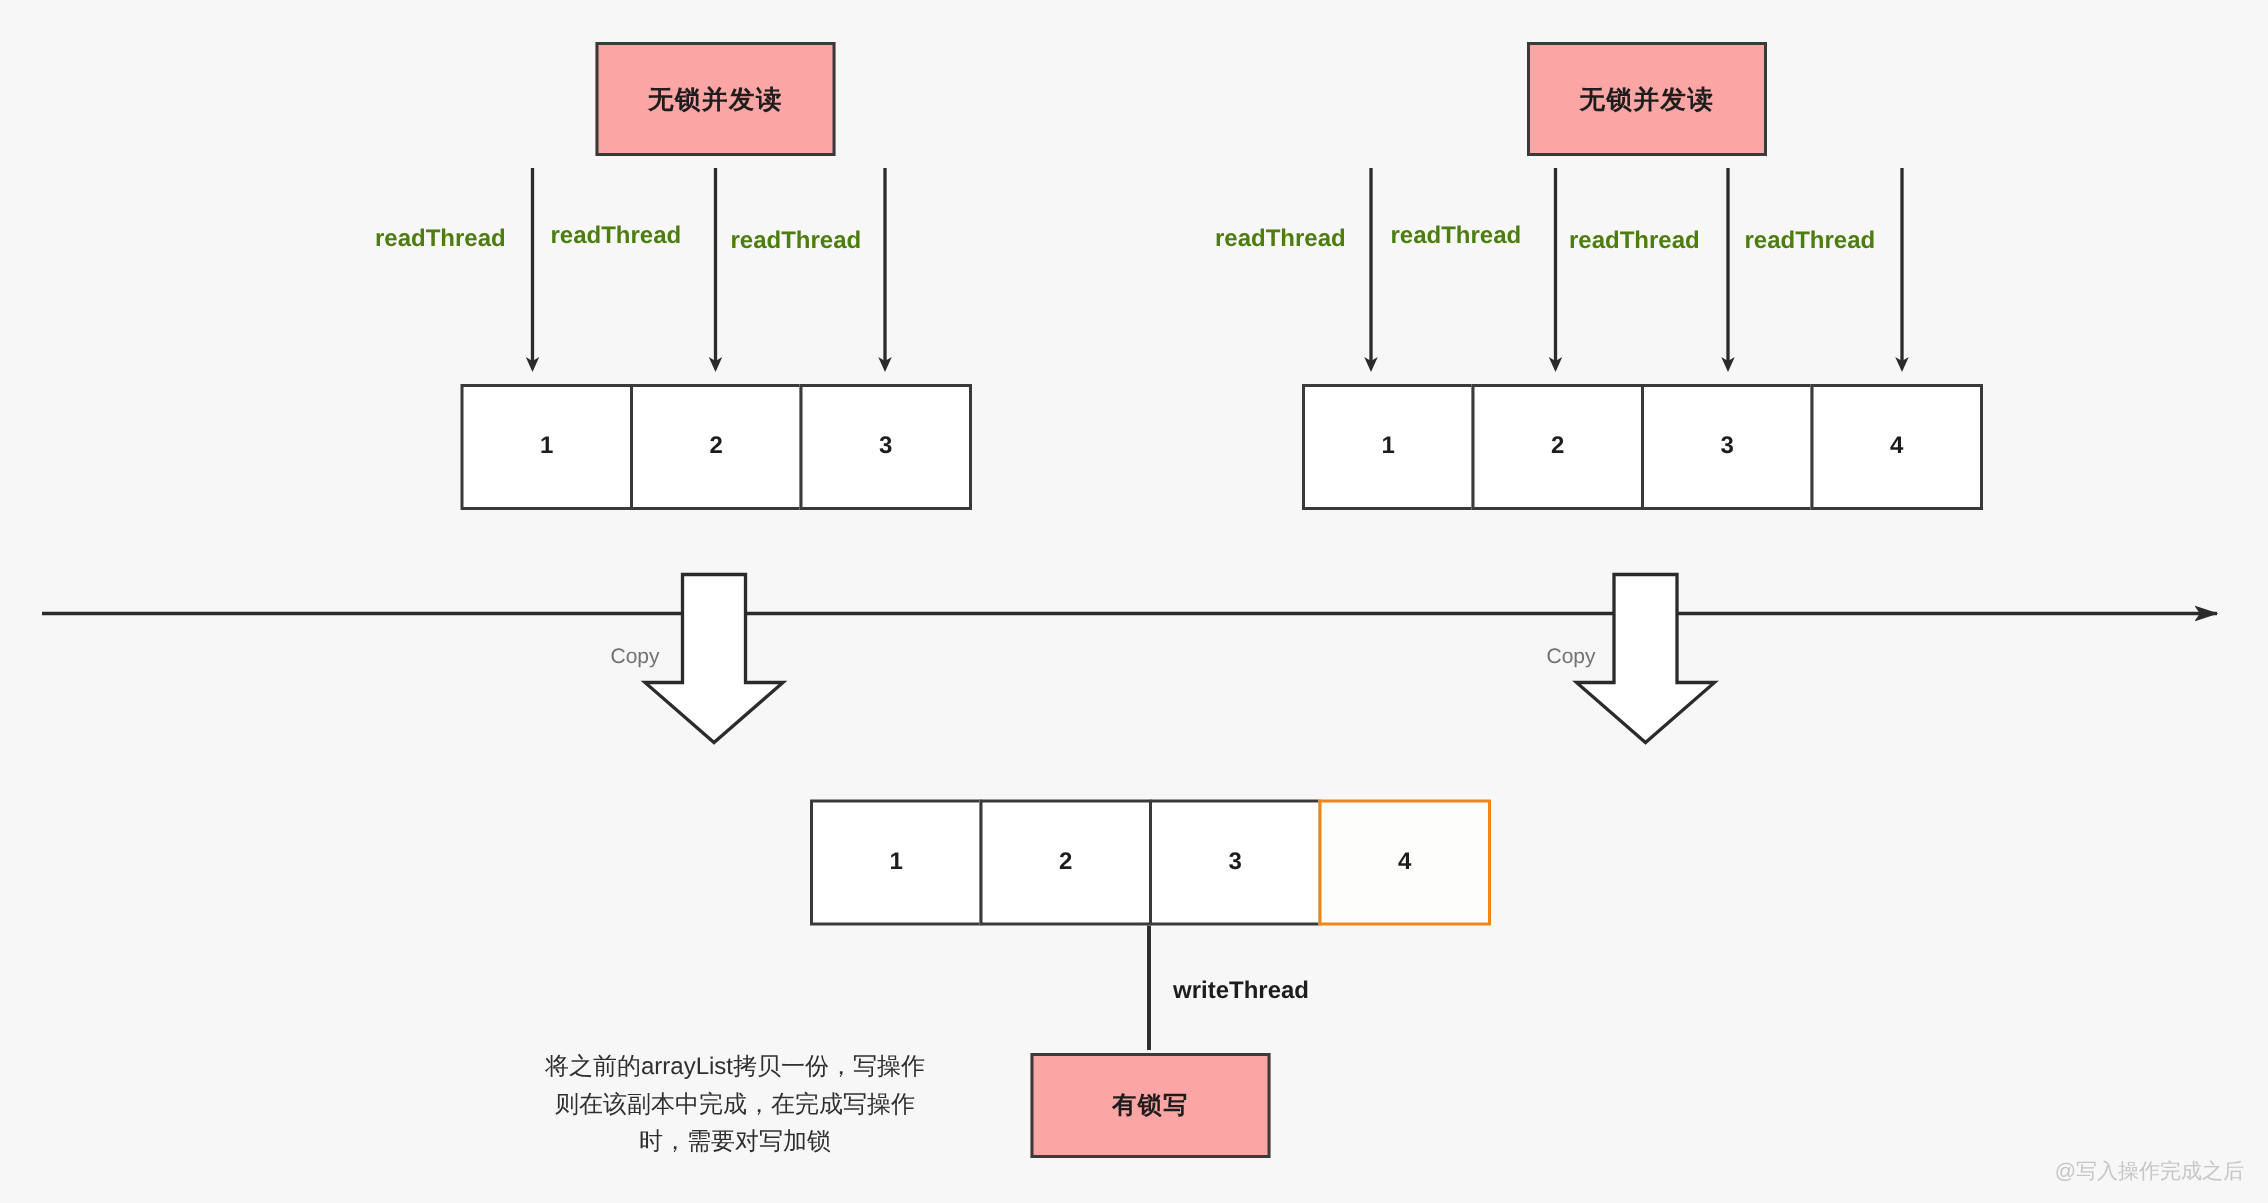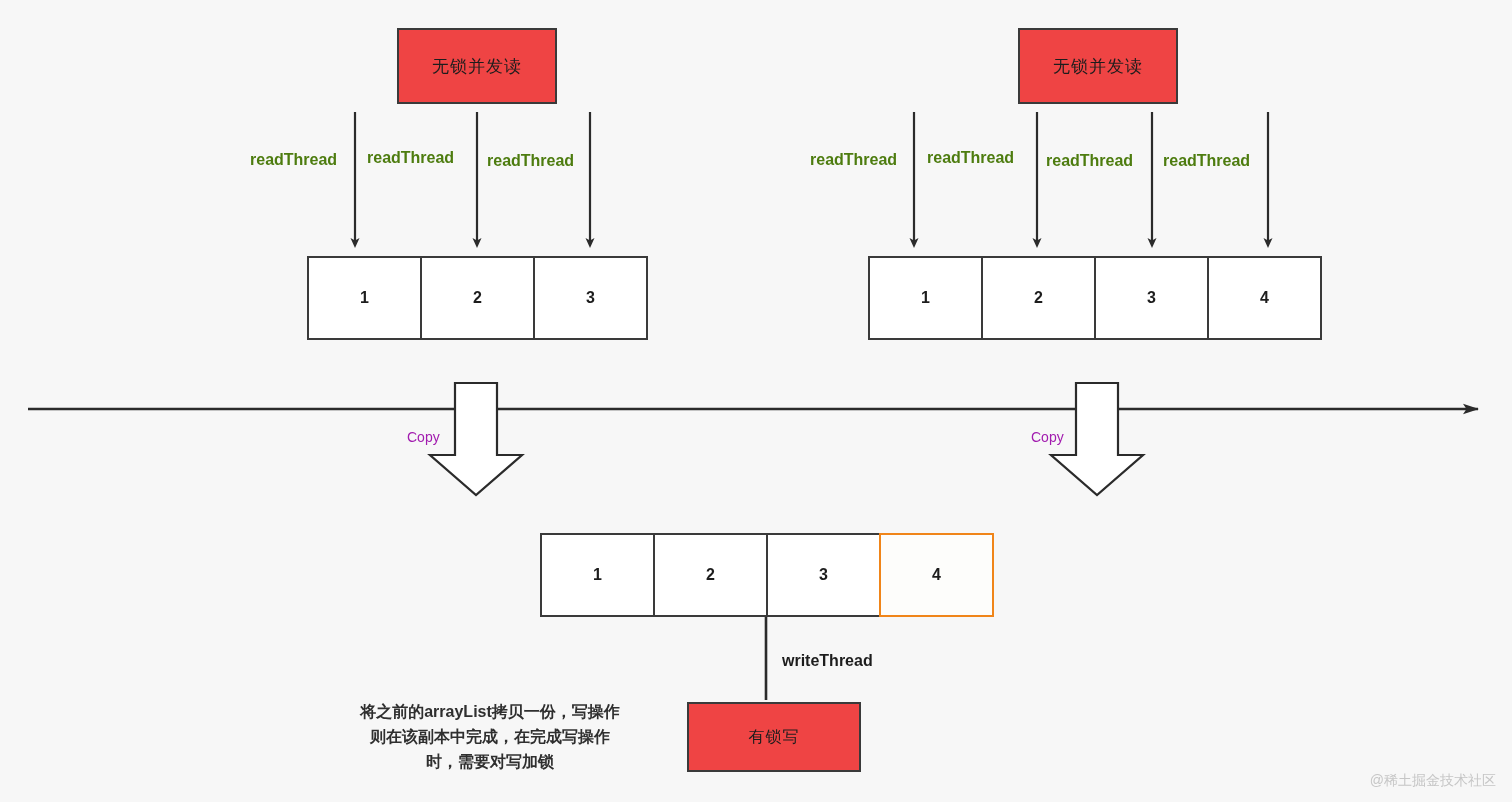--- a/index.html
+++ b/index.html
@@ -25,34 +25,34 @@
     position: absolute;
     left: 0; top: 0;
     width: 1512px;
     height: 802px;
     pointer-events: none;
   }
 
   
   .orange-box {
     position: absolute;
-    background: #ef4444;
+    background: #fca5a5;
     border: 2px solid #3a3a3a;
     box-sizing: border-box;
     display: flex;
     align-items: center;
     justify-content: center;
-    font-weight: normal;
+    font-weight: bold;
     font-size: 17px;
     color: #1d1d1d;
     letter-spacing: 1px;
   }
   #box-read-left  { left: 397px; top: 28px;  width: 160px; height: 76px; }
   #box-read-right { left: 1018px; top: 28px; width: 160px; height: 76px; }
-  #box-write      { left: 687px; top: 702px; width: 174px; height: 70px; font-size: 16px; }
+  #box-write      { left: 687px; top: 702px; width: 160px; height: 70px; font-size: 16px; }
 
   
   .array {
     position: absolute;
     display: flex;
     box-sizing: border-box;
   }
   .cell {
     box-sizing: border-box;
     border: 2px solid #3a3a3a;
@@ -82,36 +82,36 @@
   .thread-label {
     position: absolute;
     font-size: 16px;
     font-weight: bold;
     color: #4d7c0f;
     white-space: nowrap;
   }
   .copy-label {
     position: absolute;
     font-size: 14px;
-    color: #a21caf;
+    color: #737373;
     white-space: nowrap;
   }
   .write-label {
     position: absolute;
     font-size: 16px;
     font-weight: bold;
     color: #1d1d1d;
     white-space: nowrap;
   }
 
   
   .caption {
     position: absolute;
     font-size: 16px;
-    font-weight: bold;
+    font-weight: normal;
     color: #2f2f2f;
     text-align: center;
     line-height: 1.55;
     white-space: pre-line;
   }
   #caption-left  { left: 300px; top: 700px; width: 380px; }
   #caption-right { left: 905px; top: 705px; width: 320px; }
 
   
   #watermark {
@@ -211,15 +211,15 @@
 
   <div class="copy-label" style="left:407px; top:429px;">Copy</div>
   <div class="copy-label" style="left:1031px; top:429px;">Copy</div>
 
   <div class="write-label" style="left:782px; top:652px;">writeThread</div>
 
   <div class="caption" id="caption-left">将之前的arrayList拷贝一份，写操作
 则在该副本中完成，在完成写操作
 时，需要对写加锁</div>
 
-  <div id="watermark">@稀土掘金技术社区</div>
+  <div id="watermark">@写入操作完成之后</div>
 
 </div>
 
 </body></html>

